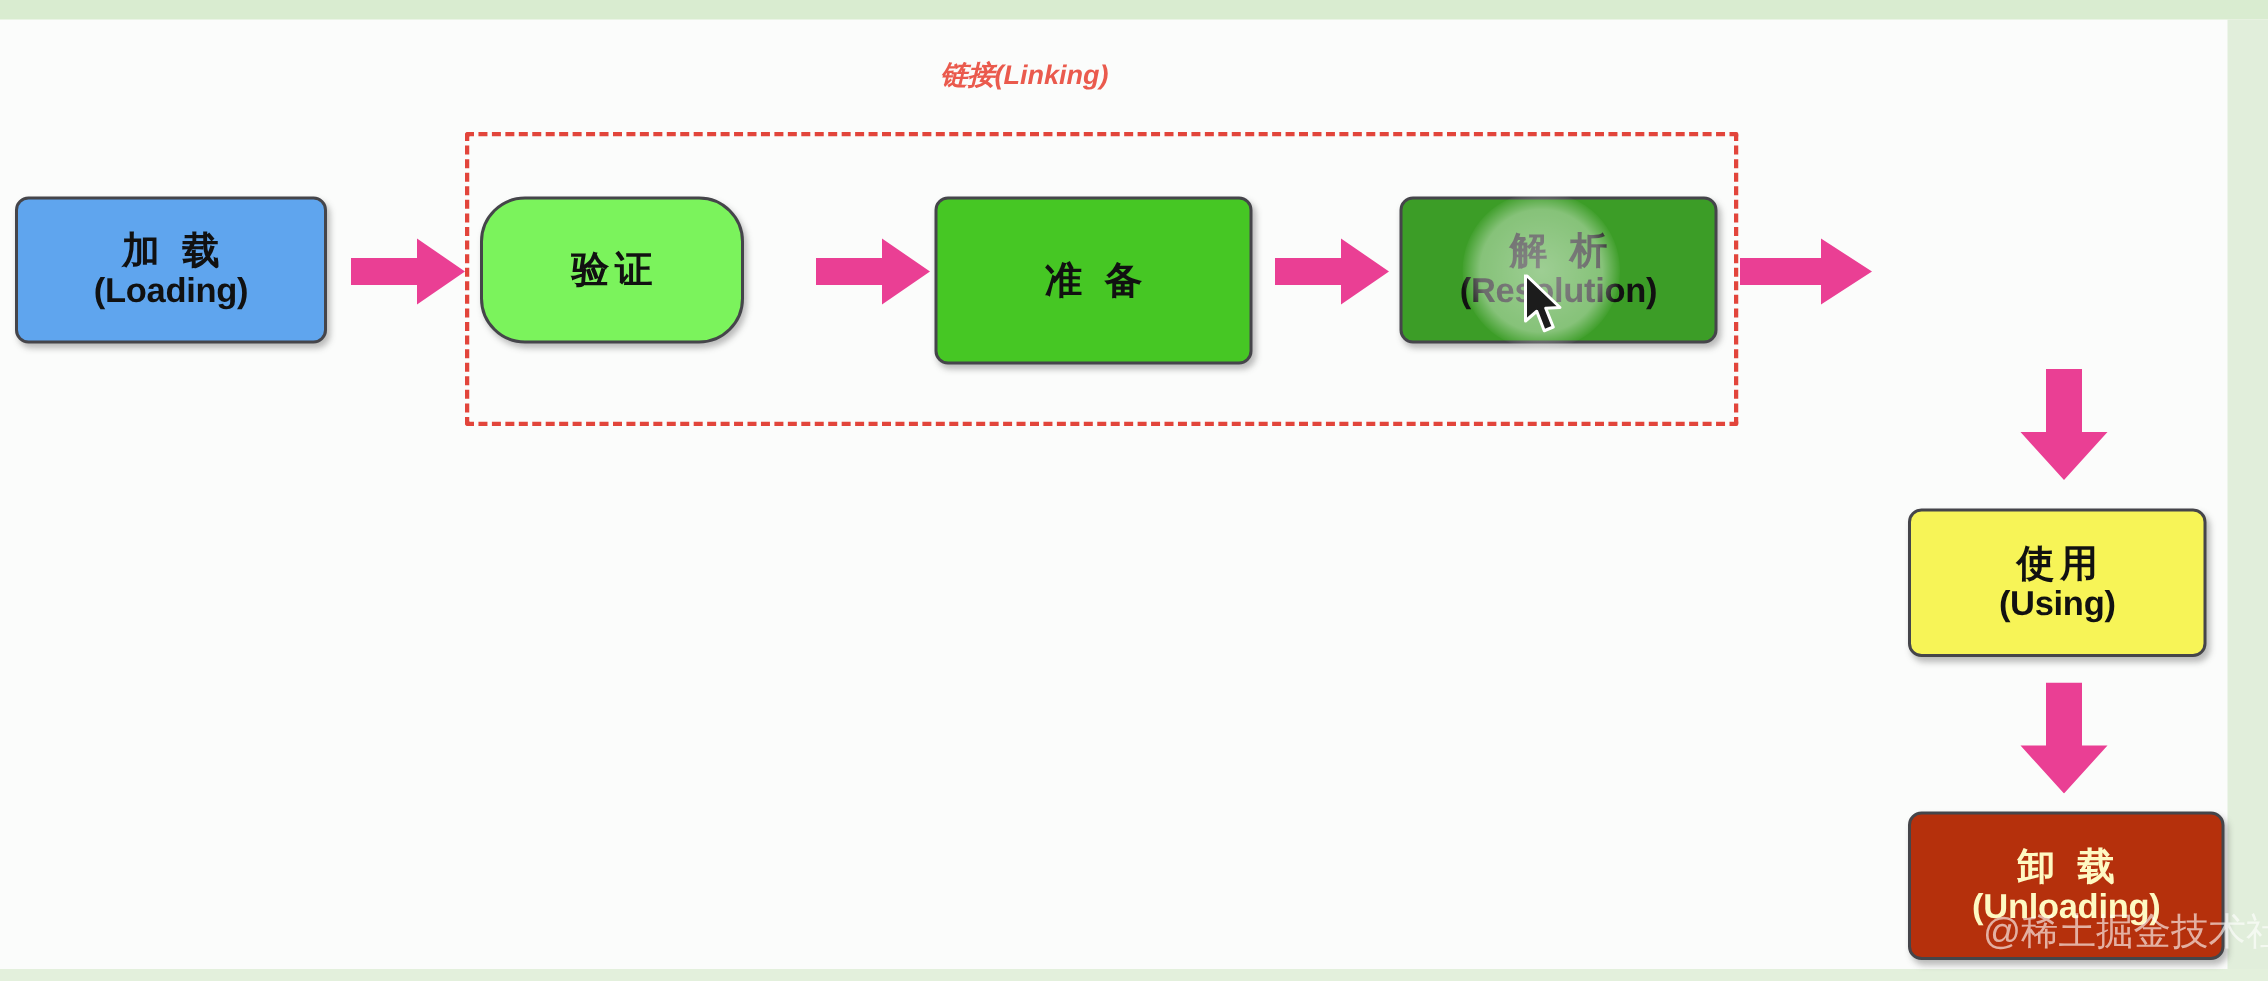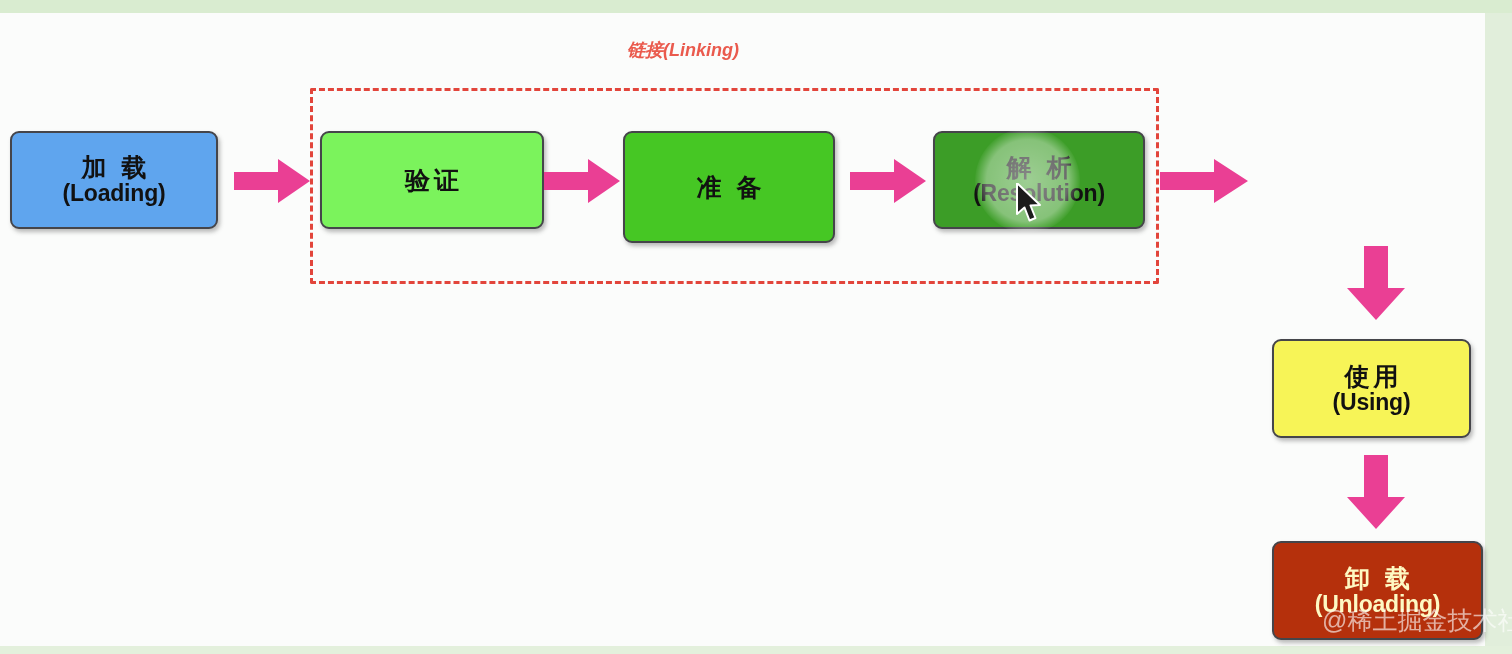--- a/index.html
+++ b/index.html
@@ -62,21 +62,21 @@
     letter-spacing: 4px;
     text-indent: 4px;
   }
   .node .en {
     font-size: 23px;
     font-weight: 700;
     letter-spacing: -0.2px;
   }
 
   #node-loading       { left: 10px;   top: 131px; width: 208px; height: 98px; background: #5fa5ee; }
-  #node-verification  { left: 320px;  top: 131px; width: 224px; height: 98px; background: #7bf35c; }
+  #node-verification  { left: 320px;  top: 131px; width: 176px; height: 98px; background: #7bf35c; border-radius: 30px; }
   #node-preparation   { left: 623px;  top: 131px; width: 212px; height: 112px; background: #46c724; }
   #node-resolution    { left: 933px;  top: 131px; width: 212px; height: 98px; background: #3c9d27; }
   #node-initialization{ left: 1264px; top: 131px; width: 225px; height: 98px; background: #d9871f; }
   #node-using         { left: 1272px; top: 339px; width: 199px; height: 99px; background: #f7f457; }
   #node-unloading     { left: 1272px; top: 541px; width: 211px; height: 99px; background: #b5300c; }
 
   #node-initialization .en { font-size: 24px; }
   #node-unloading .cn, #node-unloading .en { color: #fef9c3; }
 
   

